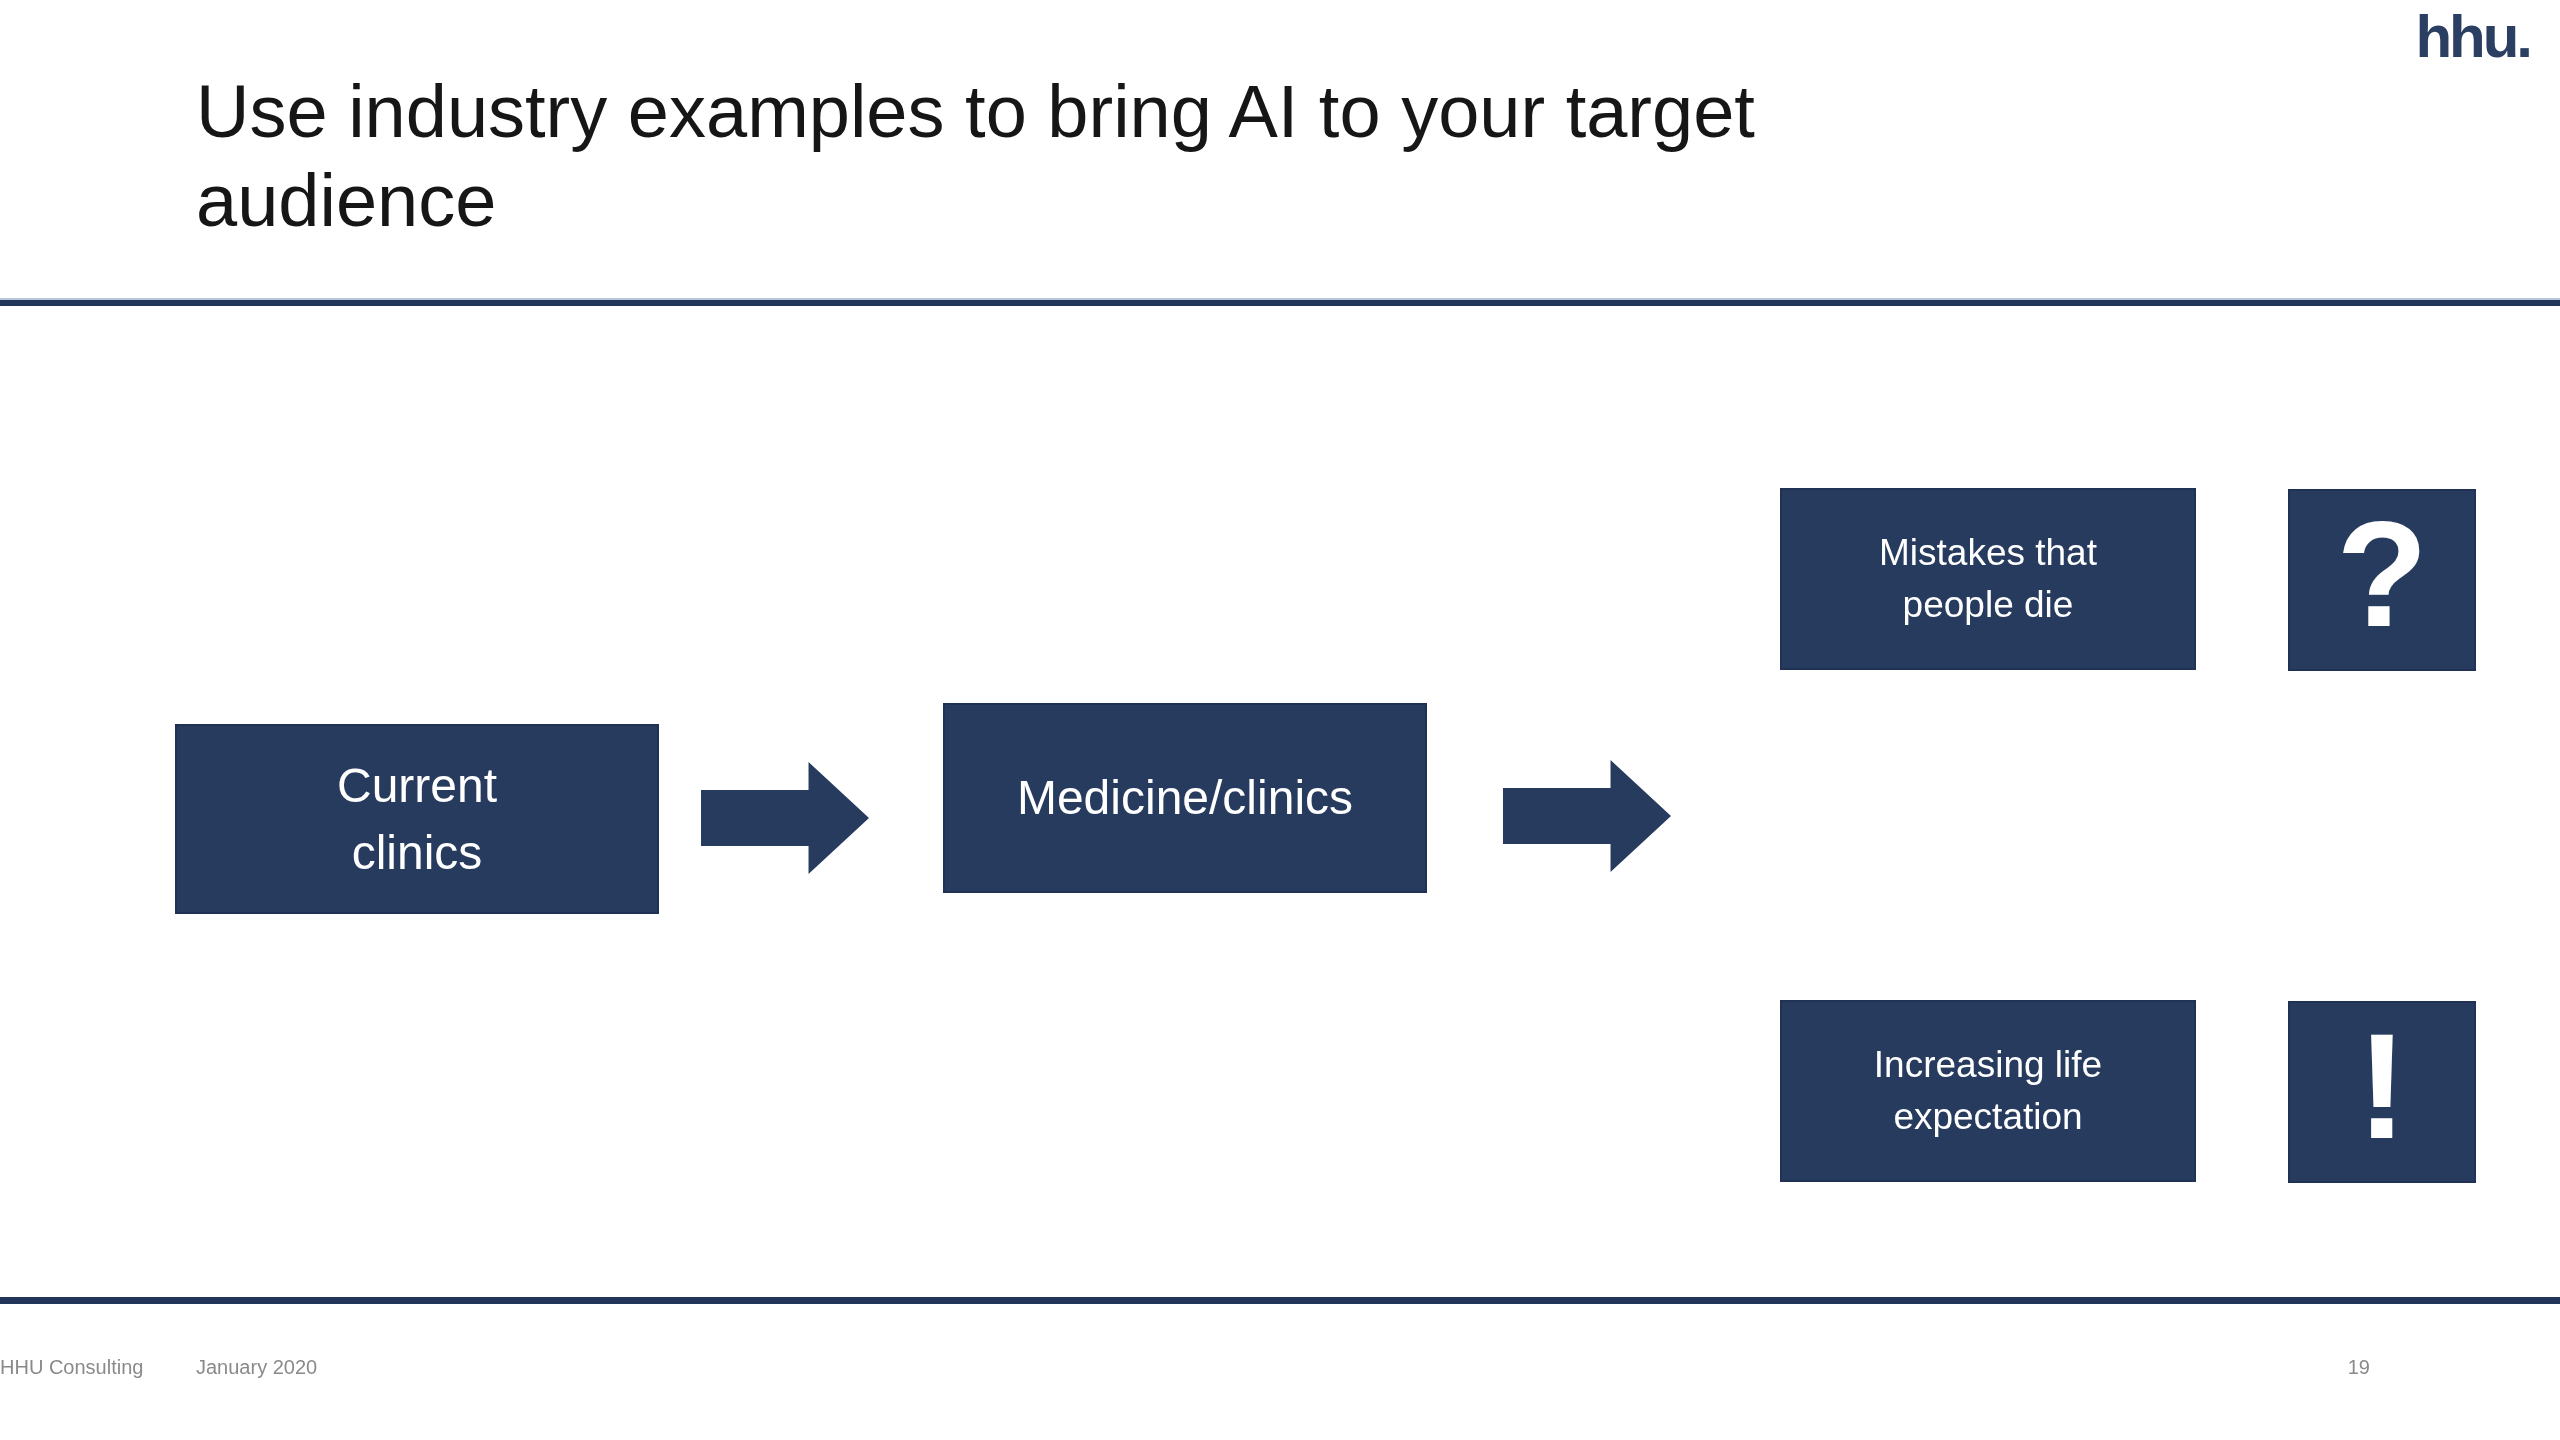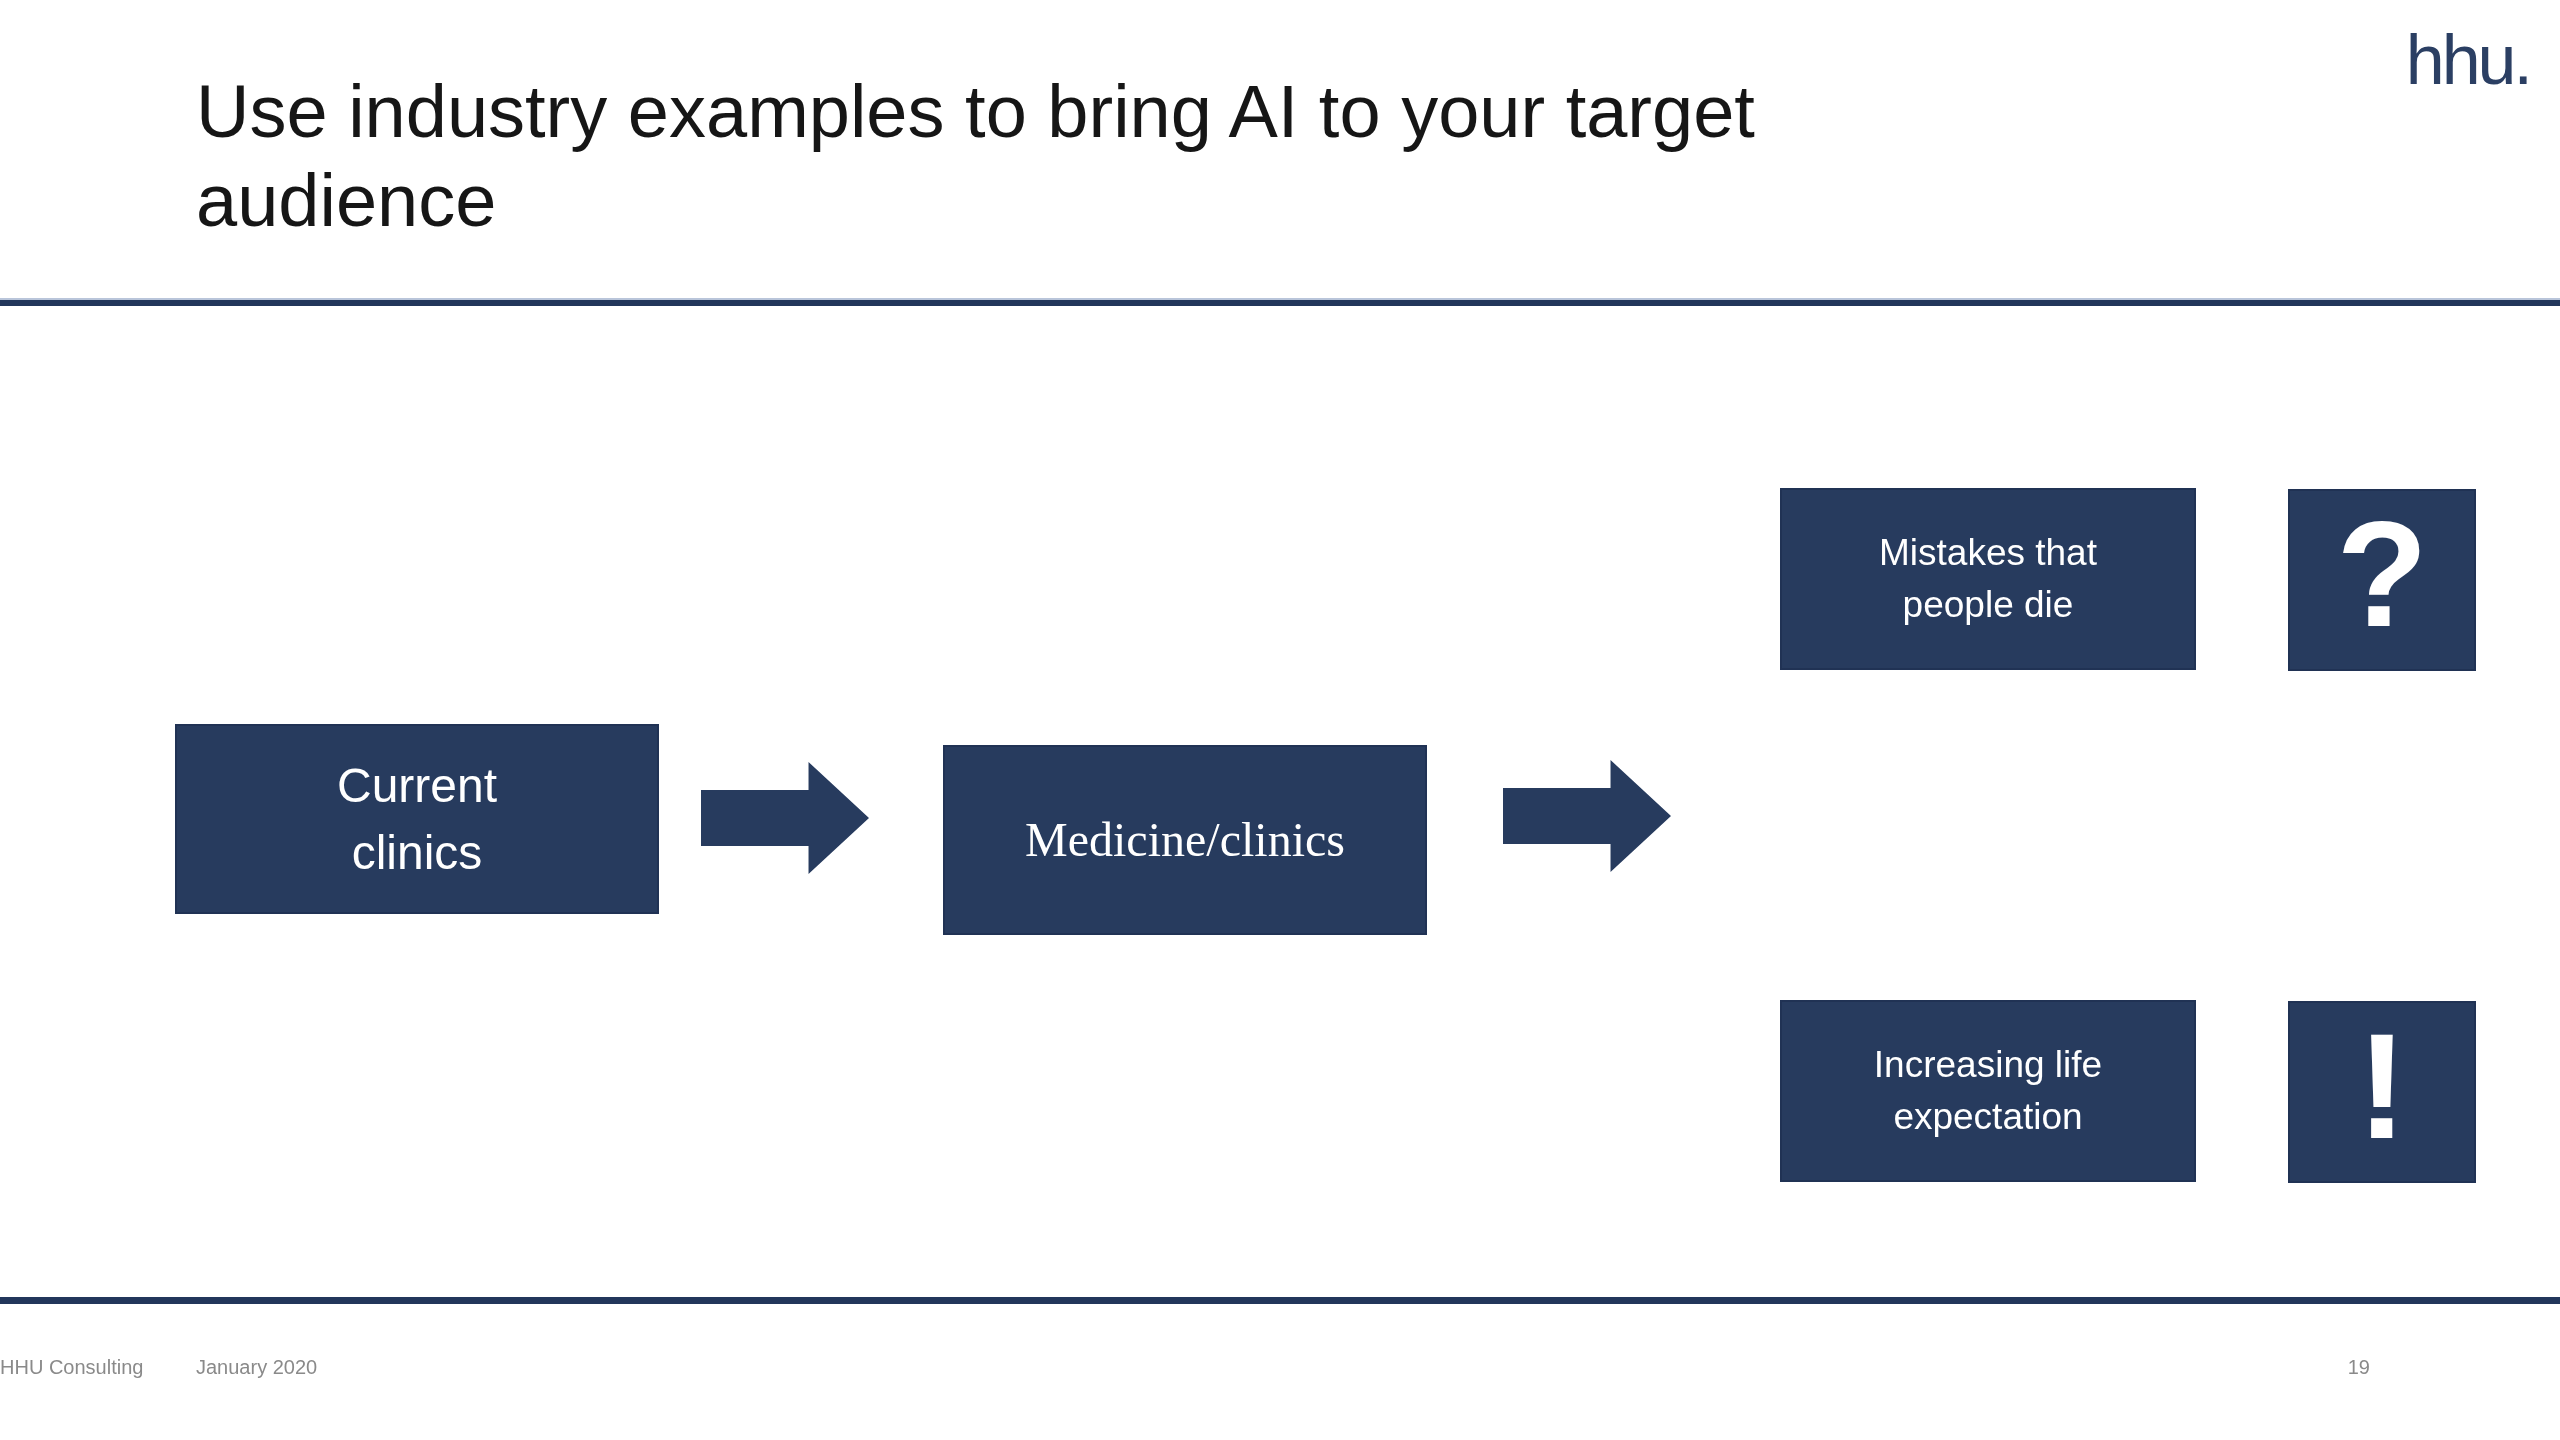--- a/index.html
+++ b/index.html
@@ -18,24 +18,24 @@
     left: 196px;
     top: 68px;
     font-size: 74px;
     line-height: 1.2;
     font-weight: 400;
     color: #161616;
     letter-spacing: 0px;
   }
   .logo {
     position: absolute;
-    top: 20px;
+    top: 2px;
     right: 30px;
-    font-size: 70px;
-    font-weight: 400;
+    font-size: 60px;
+    font-weight: 700;
     color: #2b3f63;
     letter-spacing: -3px;
   }
   .rule-top {
     position: absolute;
     left: 0;
     top: 298px;
     width: 100%;
     height: 6px;
     background: #22365b;
@@ -54,21 +54,21 @@
     align-items: center;
     justify-content: center;
     text-align: center;
   }
   .flow-box   { font-size: 48px; line-height: 1.40; }
   .out-box    { font-size: 37px; line-height: 1.40; }
   .icon-box   { font-weight: 700; }
   .icon-box .glyph { font-size: 150px; line-height: 1; transform: translateY(-6px); }
 
   .box-current   { left: 175px;  top: 724px;  width: 484px; height: 190px; }
-  .box-medicine  { left: 943px;  top: 745px;  width: 484px; height: 190px; font-family: Liberation Serif, serif; }
+  .box-medicine  { left: 943px;  top: 703px;  width: 484px; height: 190px; }
   .box-mistakes  { left: 1780px; top: 488px;  width: 416px; height: 182px; }
   .box-question  { left: 2288px; top: 489px;  width: 188px; height: 182px; }
   .box-life      { left: 1780px; top: 1000px; width: 416px; height: 182px; }
   .box-exclaim   { left: 2288px; top: 1001px; width: 188px; height: 182px; }
 
   .block-arrow {
     position: absolute;
     width: 168px;
     height: 112px;
     background: #273b5e;

